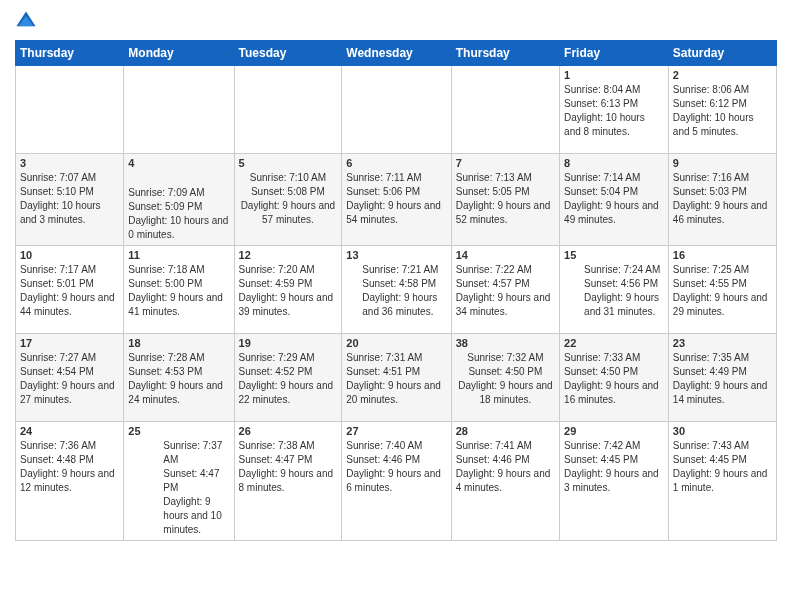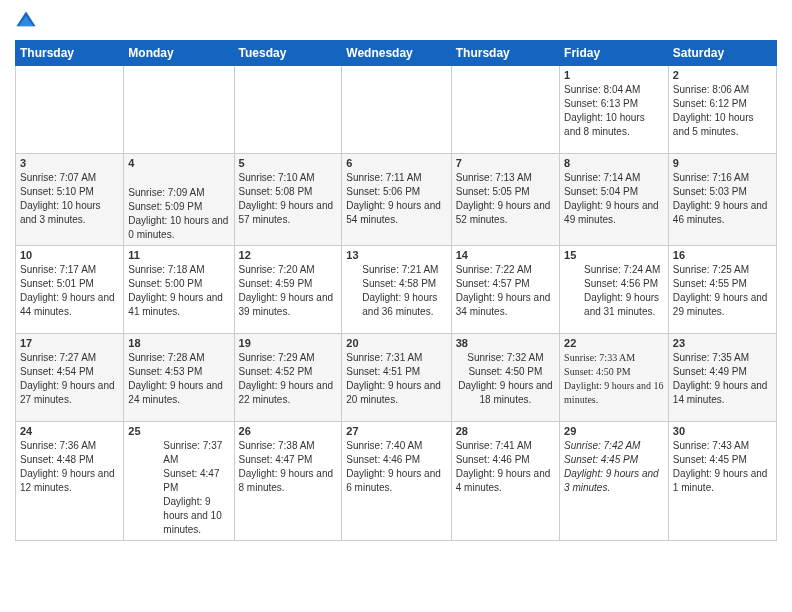--- a/index.html
+++ b/index.html
@@ -126,21 +126,21 @@
 Daylight: 10 hours and 3 minutes.</div>
           </td>
           <td>
             <span class="day-number">4</span>
             <div class="day-info" style="white-space: pre-line; margin-top: 17px;">Sunrise: 7:09 AM
 Sunset: 5:09 PM
 Daylight: 10 hours and 0 minutes.</div>
           </td>
           <td>
             <span class="day-number">5</span>
-            <div class="day-info" style="white-space: pre-line;">Sunrise: 7:10 AM
+            <div class="day-info" style="white-space: pre-line; text-align: center;">Sunrise: 7:10 AM
 Sunset: 5:08 PM
 Daylight: 9 hours and 57 minutes.</div>
           </td>
           <td>
             <span class="day-number">6</span>
             <div class="day-info" style="white-space: pre-line;">Sunrise: 7:11 AM
 Sunset: 5:06 PM
 Daylight: 9 hours and 54 minutes.</div>
           </td>
           <td>
@@ -232,21 +232,21 @@
 Daylight: 9 hours and 20 minutes.</div>
           </td>
           <td>
             <span class="day-number">38</span>
             <div class="day-info" style="white-space: pre-line; text-align: center;">Sunrise: 7:32 AM
 Sunset: 4:50 PM
 Daylight: 9 hours and 18 minutes.</div>
           </td>
           <td>
             <span class="day-number">22</span>
-            <div class="day-info" style="white-space: pre-line; font-family: Liberation Serif, serif;">Sunrise: 7:33 AM
+            <div class="day-info" style="white-space: pre-line;">Sunrise: 7:33 AM
 Sunset: 4:50 PM
 Daylight: 9 hours and 16 minutes.</div>
           </td>
           <td>
             <span class="day-number">23</span>
             <div class="day-info" style="white-space: pre-line;">Sunrise: 7:35 AM
 Sunset: 4:49 PM
 Daylight: 9 hours and 14 minutes.</div>
           </td>
         </tr>
@@ -276,21 +276,21 @@
 Daylight: 9 hours and 6 minutes.</div>
           </td>
           <td>
             <span class="day-number">28</span>
             <div class="day-info" style="white-space: pre-line;">Sunrise: 7:41 AM
 Sunset: 4:46 PM
 Daylight: 9 hours and 4 minutes.</div>
           </td>
           <td>
             <span class="day-number">29</span>
-            <div class="day-info" style="white-space: pre-line; font-style: italic;">Sunrise: 7:42 AM
+            <div class="day-info" style="white-space: pre-line;">Sunrise: 7:42 AM
 Sunset: 4:45 PM
 Daylight: 9 hours and 3 minutes.</div>
           </td>
           <td>
             <span class="day-number">30</span>
             <div class="day-info" style="white-space: pre-line;">Sunrise: 7:43 AM
 Sunset: 4:45 PM
 Daylight: 9 hours and 1 minute.</div>
           </td>
         </tr>

